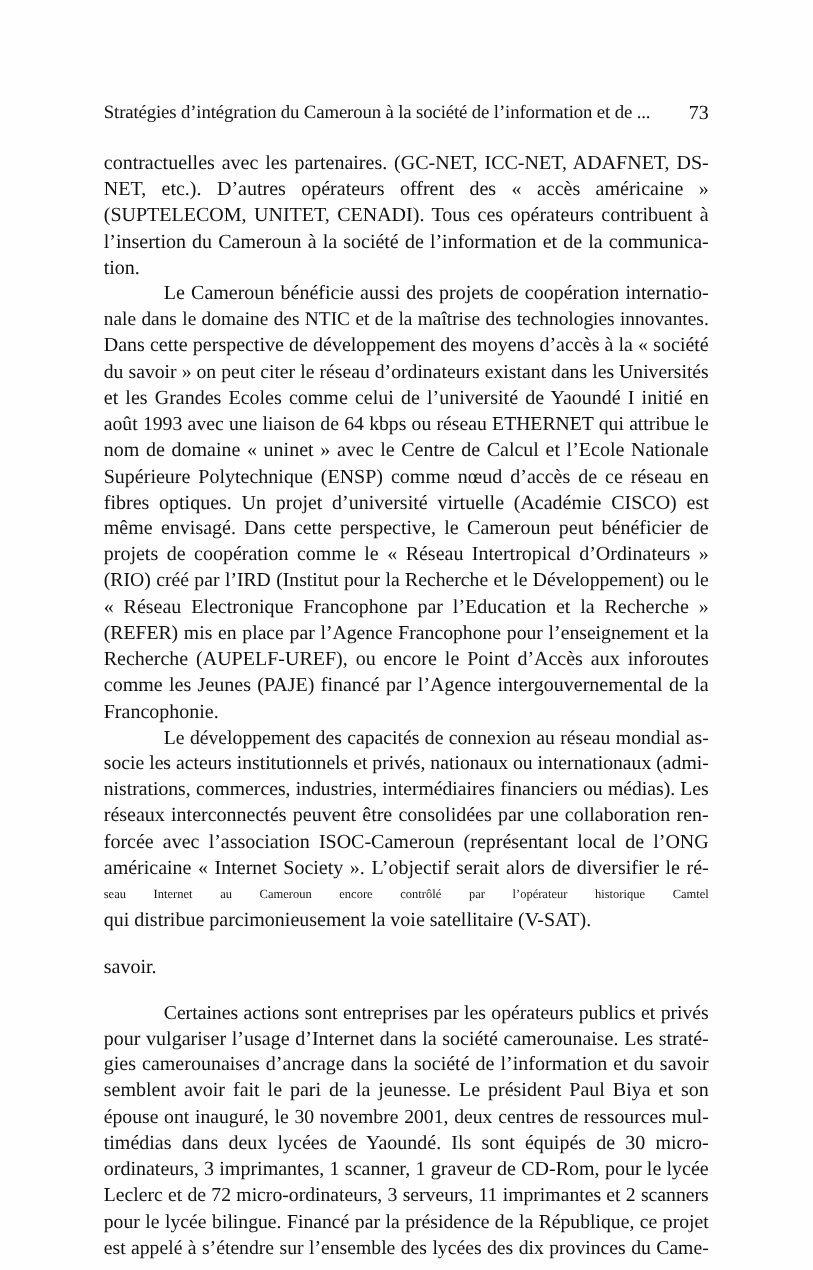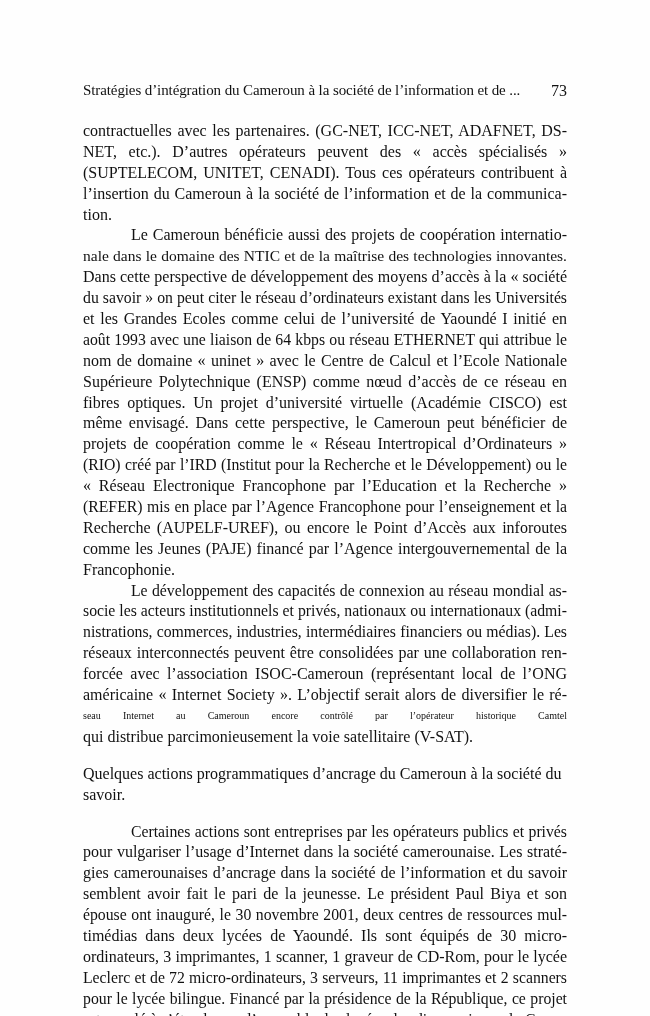--- a/index.html
+++ b/index.html
@@ -30,21 +30,21 @@
 <div class="page">
   <div class="running-head">
     <span class="title">Stratégies d’intégration du Cameroun à la société de l’information et de ...</span>
     <span class="pageno">73</span>
   </div>
 
   <div class="body-text">
 
     <div>
       <span class="line">contractuelles avec les partenaires. (GC-NET, ICC-NET, ADAFNET, DS-</span>
-      <span class="line">NET, etc.). D’autres opérateurs peuvent des « accès spécialisés »</span>
+      <span class="line">NET, etc.). D’autres opérateurs offrent des « accès américaine »</span>
       <span class="line">(SUPTELECOM, UNITET, CENADI). Tous ces opérateurs contribuent à</span>
       <span class="line">l’insertion du Cameroun à la société de l’information et de la communica-</span>
       <span class="line last">tion.</span>
     </div>
 
     <div>
       <span class="line indent">Le Cameroun bénéficie aussi des projets de coopération internatio-</span>
       <span class="line" style="font-size: 15.5px;">nale dans le domaine des NTIC et de la maîtrise des technologies innovantes.</span>
       <span class="line">Dans cette perspective de développement des moyens d’accès à la « société</span>
       <span class="line" style="font-size: 15.75px;">du savoir » on peut citer le réseau d’ordinateurs existant dans les Universités</span>
@@ -70,21 +70,20 @@
       <span class="line">réseaux interconnectés peuvent être consolidées par une collaboration ren-</span>
       <span class="line">forcée avec l’association ISOC-Cameroun (représentant local de l’ONG</span>
       <span class="line">américaine « Internet Society ». L’objectif serait alors de diversifier le ré-</span>
       <span class="line" style="font-size: 10px;">seau Internet au Cameroun encore contrôlé par l’opérateur historique Camtel</span>
       <span class="line last">qui distribue parcimonieusement la voie satellitaire (V-SAT).</span>
     </div>
 
     <div class="gap-small"></div>
 
     <div>
-      <span class="line last">Quelques actions programmatiques d’ancrage du Cameroun à la société du</span>
       <span class="line last">savoir.</span>
     </div>
 
     <div class="gap-large"></div>
 
     <div>
       <span class="line indent" style="font-size: 15.75px;">Certaines actions sont entreprises par les opérateurs publics et privés</span>
       <span class="line">pour vulgariser l’usage d’Internet dans la société camerounaise. Les straté-</span>
       <span class="line">gies camerounaises d’ancrage dans la société de l’information et du savoir</span>
       <span class="line">semblent avoir fait le pari de la jeunesse. Le président Paul Biya et son</span>

